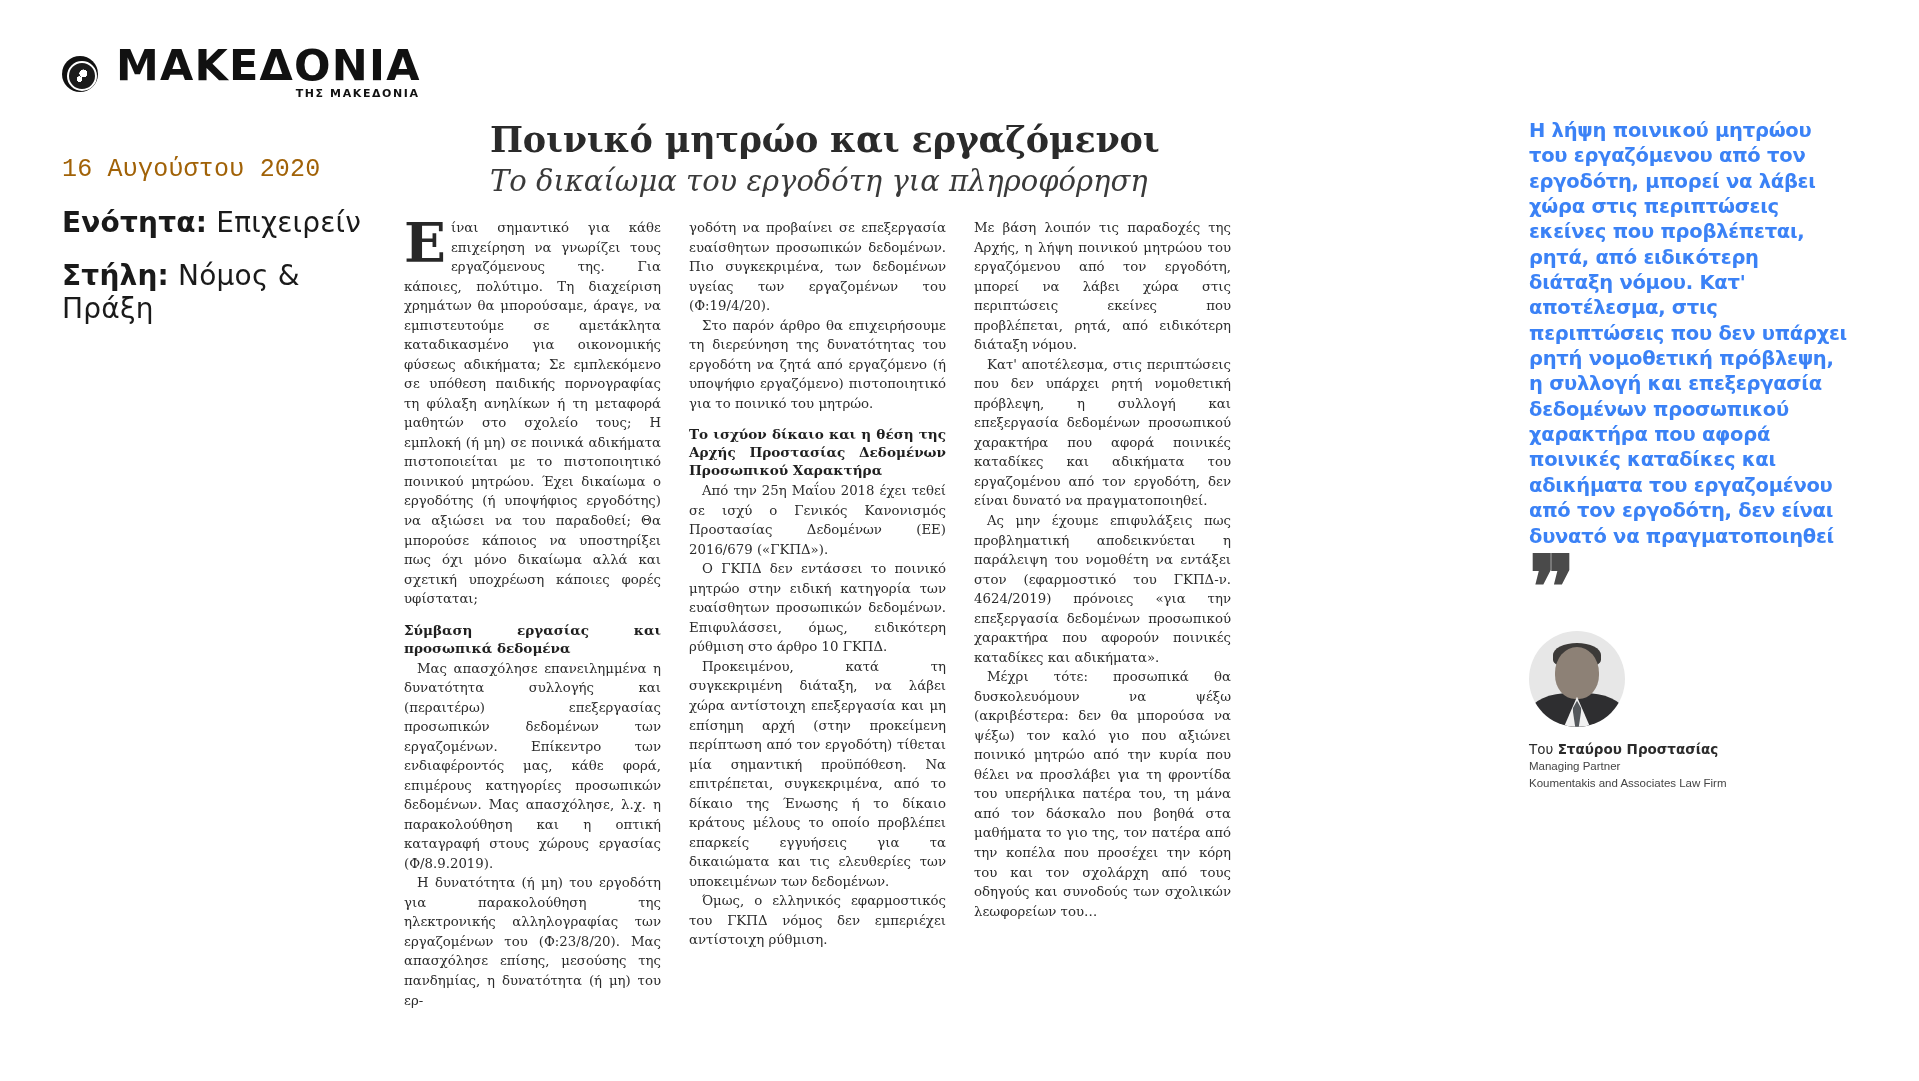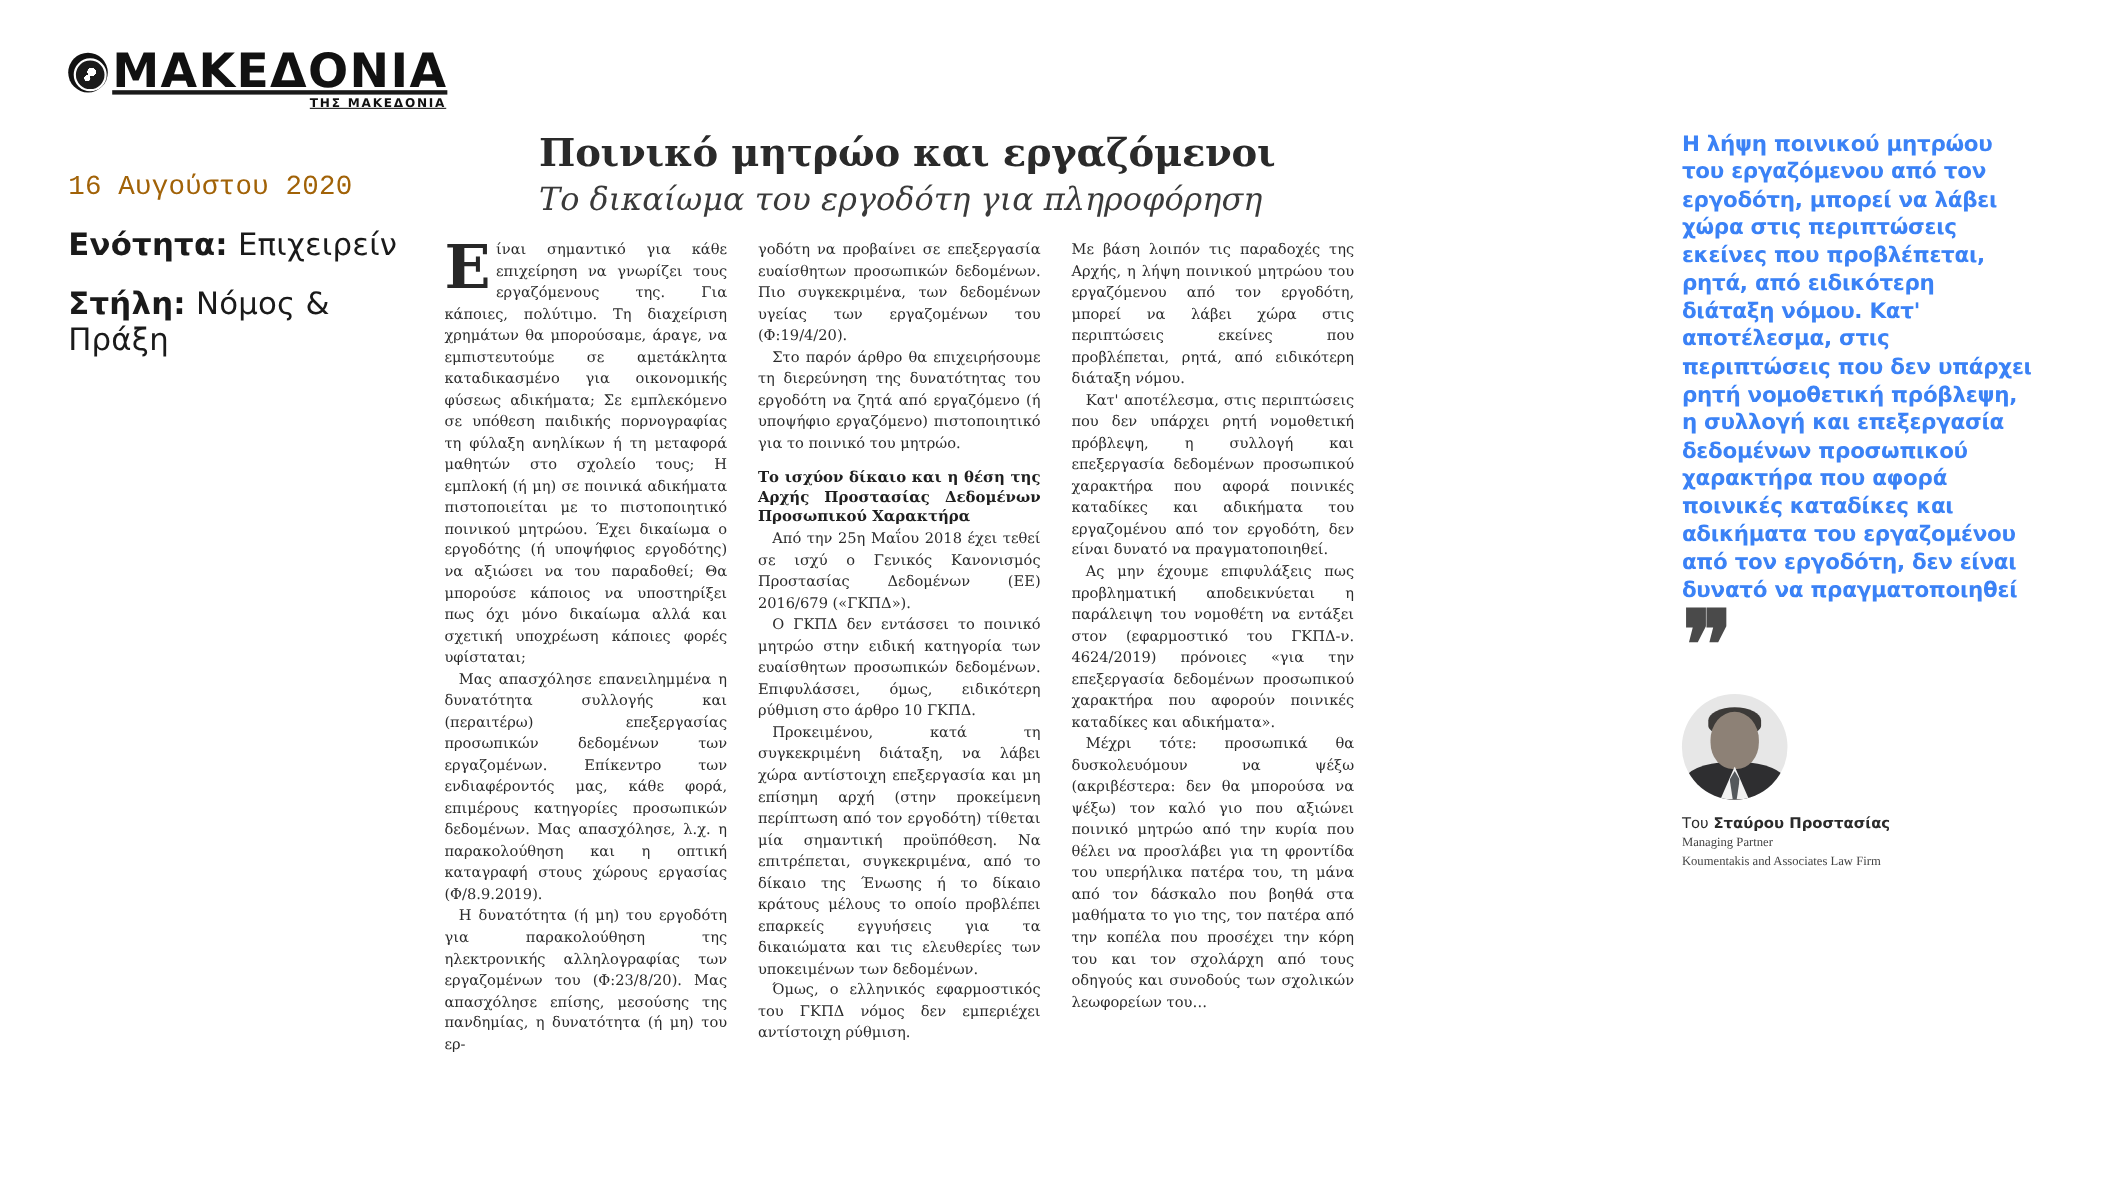--- a/index.html
+++ b/index.html
@@ -16,23 +16,22 @@
 
   
   .left-panel {
     position: absolute;
     left: 62px;
     top: 44px;
     width: 330px;
   }
   .masthead {
     display: flex;
-    align-items: flex-start;
-    gap: 4px;
-    text-decoration: underline;
+    align-items: center;
+    gap: 18px;
   }
   .logo-seal {
     width: 36px;
     height: 36px;
     border-radius: 50%;
     background: #111;
     position: relative;
     flex: 0 0 auto;
     margin-top: 4px;
   }
@@ -242,21 +241,21 @@
   }
   .byline {
     margin-top: 14px;
     font-family: "DejaVu Sans", sans-serif;
     font-size: 13.5px;
     color: #2b2b2b;
   }
   .byline .prefix { font-weight: 400; }
   .byline .name { font-weight: 700; }
   .byline-role {
-    font-family: Liberation Serif, serif;
+    font-family: Liberation Sans, sans-serif;
     font-size: 11.5px;
     color: #444;
     margin-top: 2px;
     line-height: 1.35;
   }
 </style>
 </head>
 <body>
 
 <div class="left-panel">
@@ -286,20 +285,21 @@
 
 <div class="article">
   <h1 class="headline">Ποινικό μητρώο και εργαζόμενοι</h1>
   <h2 class="subheadline">Το δικαίωμα του εργοδότη για πληροφόρηση</h2>
 </div>
 
 <div class="columns">
 
   <div class="col">
     <p class="dropcap-para noindent"><span class="dropcap">Ε</span><span>ίναι σημαντικό για κάθε επιχείρηση να γνωρίζει τους εργαζόμενους της. Για κάποιες, πολύτιμο. Τη διαχείριση χρημάτων θα μπορούσαμε, άραγε, να εμπιστευτούμε σε αμετάκλητα καταδικασμένο για οικονομικής φύσεως αδικήματα; Σε εμπλεκόμενο σε υπόθεση παιδικής πορνογραφίας τη φύλαξη ανηλίκων ή τη μεταφορά μαθητών στο σχολείο τους; Η εμπλοκή (ή μη) σε ποινικά αδικήματα πιστοποιείται με το πιστοποιητικό ποινικού μητρώου. Έχει δικαίωμα ο εργοδότης (ή υποψήφιος εργοδότης) να αξιώσει να του παραδοθεί; Θα μπορούσε κάποιος να υποστηρίξει πως όχι μόνο δικαίωμα αλλά και σχετική υποχρέωση κάποιες φορές υφίσταται;</span></p>
+    <h3>Σύμβαση εργασίας και προσωπικά δεδομένα</h3>
     <p>Μας απασχόλησε επανειλημμένα η δυνατότητα συλλογής και (περαιτέρω) επεξεργασίας προσωπικών δεδομένων των εργαζομένων. Επίκεντρο των ενδιαφέροντός μας, κάθε φορά, επιμέρους κατηγορίες προσωπικών δεδομένων. Μας απασχόλησε, λ.χ. η παρακολούθηση και η οπτική καταγραφή στους χώρους εργασίας (Φ/8.9.2019).</p>
     <p>Η δυνατότητα (ή μη) του εργοδότη για παρακολούθηση της ηλεκτρονικής αλληλογραφίας των εργαζομένων του (Φ:23/8/20). Μας απασχόλησε επίσης, μεσούσης της πανδημίας, η δυνατότητα (ή μη) του ερ-</p>
   </div>
 
   <div class="col">
     <p class="noindent">γοδότη να προβαίνει σε επεξεργασία ευαίσθητων προσωπικών δεδομένων. Πιο συγκεκριμένα, των δεδομένων υγείας των εργαζομένων του (Φ:19/4/20).</p>
     <p>Στο παρόν άρθρο θα επιχειρήσουμε τη διερεύνηση της δυνατότητας του εργοδότη να ζητά από εργαζόμενο (ή υποψήφιο εργαζόμενο) πιστοποιητικό για το ποινικό του μητρώο.</p>
     <h3>Το ισχύον δίκαιο και η θέση της Αρχής Προστασίας Δεδομένων Προσωπικού Χαρακτήρα</h3>
     <p>Από την 25η Μαΐου 2018 έχει τεθεί σε ισχύ ο Γενικός Κανονισμός Προστασίας Δεδομένων (ΕΕ) 2016/679 («ΓΚΠΔ»).</p>
     <p>Ο ΓΚΠΔ δεν εντάσσει το ποινικό μητρώο στην ειδική κατηγορία των ευαίσθητων προσωπικών δεδομένων. Επιφυλάσσει, όμως, ειδικότερη ρύθμιση στο άρθρο 10 ΓΚΠΔ.</p>

